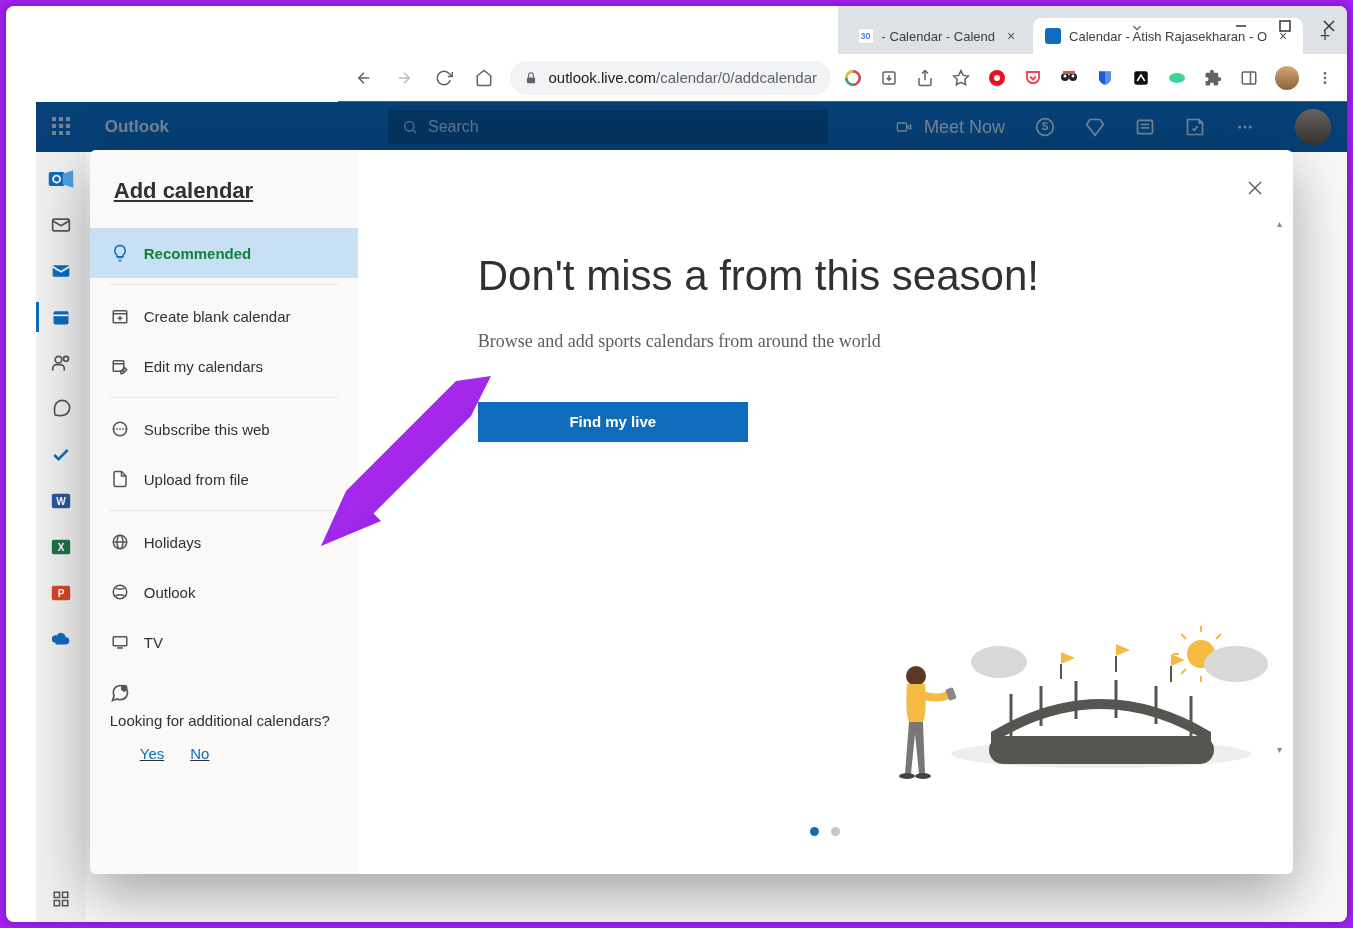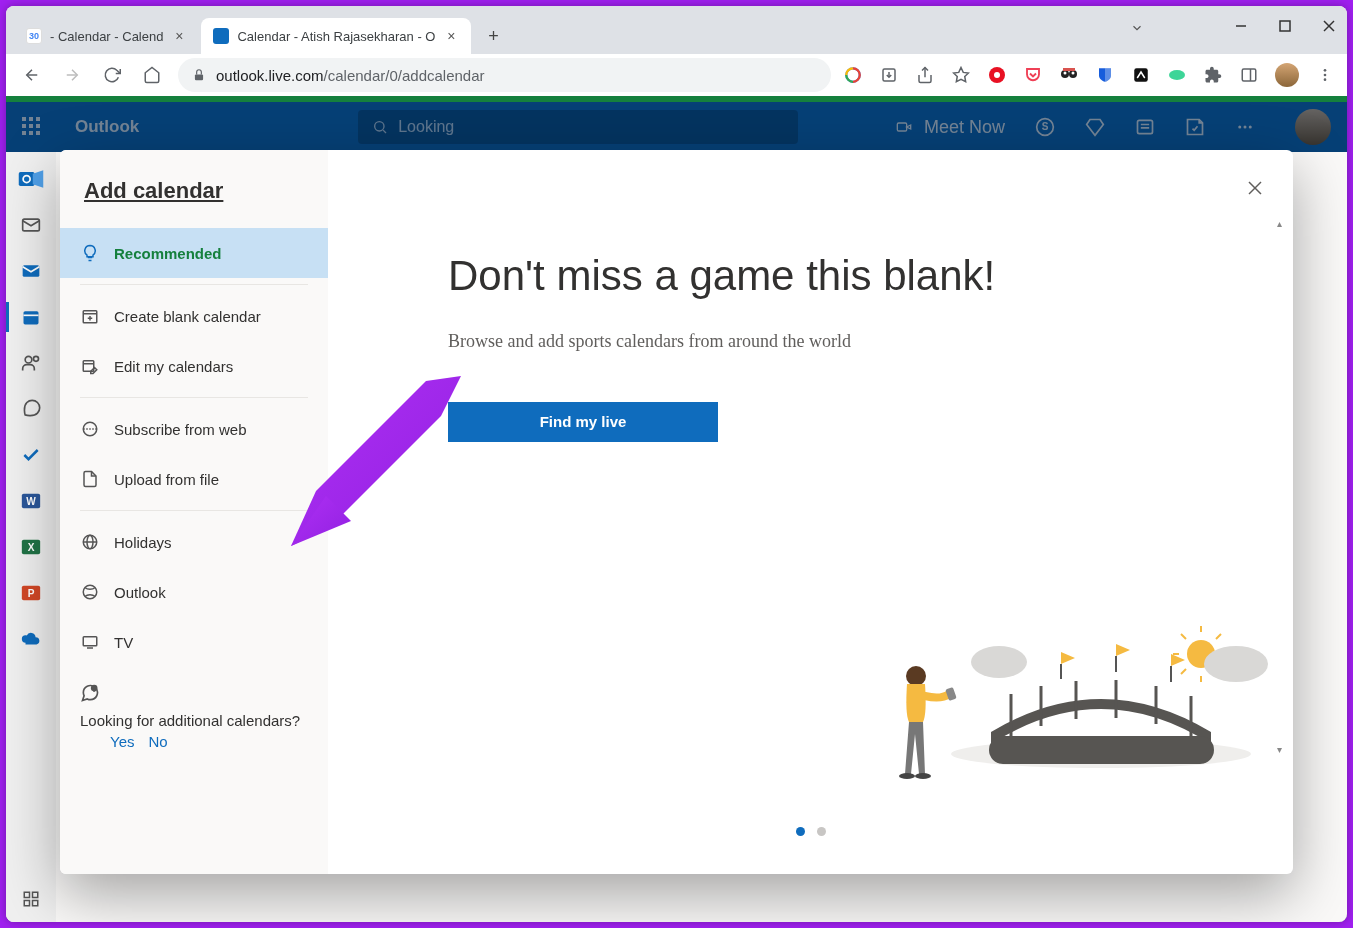--- a/index.html
+++ b/index.html
@@ -1,31 +1,31 @@
 <!DOCTYPE html>
 <html><head>
 <meta charset="utf-8">
 <style>
 * { margin: 0; padding: 0; box-sizing: border-box; font-family: 'Segoe UI', Arial, sans-serif; }
 body { width: 1353px; height: 928px; background: #a020f0; padding: 6px; overflow: hidden; position: relative; }
-.window { width: 100%; height: 100%; background: #fff; border-radius: 8px; overflow: hidden; display: flex; flex-direction: column; box-shadow: 0 0 10px rgba(0,0,0,0.3); }
+.window { width: 100%; height: 100%; background: #fff; border-radius: 8px; overflow: hidden; display: flex; flex-direction: column; box-shadow: 0 0 10px rgba(0,0,0,0.3); align-items: flex-end; }
 
 
 .titlebar { height: 48px; background: #dee1e6; display: flex; align-items: flex-end; padding: 0 8px; position: relative; }
 .tabs-row { display: flex; height: 40px; align-items: flex-end; flex: 1; }
 .tab { height: 36px; display: flex; align-items: center; padding: 0 12px; border-radius: 8px 8px 0 0; font-size: 13px; color: #3c4043; gap: 8px; margin-right: 2px; max-width: 280px; cursor: pointer; }
 .tab.active { background: #fff; }
 .tab-icon { width: 16px; height: 16px; border-radius: 3px; flex-shrink: 0; }
 .tab-close { width: 16px; height: 16px; display: flex; align-items: center; justify-content: center; font-size: 14px; color: #555; cursor: pointer; }
 .tab-new { width: 28px; height: 28px; display: flex; align-items: center; justify-content: center; font-size: 18px; color: #444; margin-left: 6px; margin-bottom: 4px; cursor: pointer; }
 .win-controls { position: absolute; right: 8px; top: 0; display: flex; gap: 24px; height: 40px; align-items: center; }
 .win-btn { width: 20px; height: 20px; display: flex; align-items: center; justify-content: center; cursor: pointer; color: #555; }
 .chevron-down { position: absolute; right: 200px; top: 12px; }
 
-.toolbar { height: 48px; background: #fff; display: flex; align-items: center; padding: 0 12px; gap: 12px; border-bottom: 6px solid #15803d; }
+.toolbar { height: 48px; background: #fff; display: flex; align-items: center; padding: 0 12px; gap: 12px; border-bottom: 1px solid #15803d; }
 .nav-btn { width: 28px; height: 28px; display: flex; align-items: center; justify-content: center; color: #5f6368; cursor: pointer; border-radius: 50%; }
 .nav-btn.disabled { color: #bdbdbd; }
 .url-bar { flex: 1; height: 34px; background: #f1f3f4; border-radius: 17px; display: flex; align-items: center; padding: 0 14px; color: #5f6368; font-size: 15px; gap: 10px; }
 .url-text { flex: 1; }
 .url-host { color: #202124; }
 .ext-row { display: flex; gap: 16px; align-items: center; }
 .ext-icon { width: 20px; height: 20px; border-radius: 3px; display: flex; align-items: center; justify-content: center; cursor: pointer; }
 .avatar-sm { width: 24px; height: 24px; border-radius: 50%; background: linear-gradient(#d4a574, #8b6639); }
 
 
@@ -53,21 +53,21 @@
 .modal { position: absolute; left: 54px; right: 54px; top: 48px; bottom: 48px; background: #fff; border-radius: 6px; box-shadow: 0 20px 60px rgba(0,0,0,0.35); display: flex; z-index: 100; overflow: hidden; }
 .modal-sidebar { width: 268px; background: #faf9f8; display: flex; flex-direction: column; padding-top: 20px; }
 .modal-title { font-size: 22px; font-weight: 600; color: #323130; padding: 8px 24px 24px; text-decoration: underline; }
 .side-sep { height: 1px; background: #e8e6e3; margin: 6px 20px; }
 .side-item { height: 50px; display: flex; align-items: center; padding: 0 20px; gap: 14px; font-size: 15px; color: #323130; cursor: pointer; }
 .side-item.active { background: #c7e0f4; color: #15803d; font-weight: 600; }
 .side-item.active .side-icon svg { stroke: #0f6cbd; }
 .side-icon { width: 20px; height: 20px; display: flex; align-items: center; justify-content: center; }
 .feedback-box { padding: 16px 20px; font-size: 15px; color: #323130; }
 .fb-icon { margin-bottom: 6px; }
-.fb-links { margin-top: 4px; display: flex; gap: 14px; padding-left: 30px; }
+.fb-links { margin-top: 16px; display: flex; gap: 26px; padding-left: 30px; text-decoration: underline; }
 .fb-links span { color: #0f6cbd; cursor: pointer; font-size: 15px; }
 
 .modal-content { flex: 1; position: relative; padding: 100px 60px 40px 120px; }
 .modal-close { position: absolute; right: 22px; top: 22px; width: 32px; height: 32px; display: flex; align-items: center; justify-content: center; color: #605e5c; cursor: pointer; font-size: 18px; }
 .content-title { font-size: 42px; font-weight: 400; color: #323130; line-height: 1.25; max-width: 600px; }
 .content-subtitle { margin-top: 28px; font-size: 18px; color: #605e5c; font-family: Liberation Serif, serif; }
 .primary-btn { margin-top: 50px; height: 40px; width: 270px; background: #0f6cbd; color: #fff; border: none; font-size: 15px; font-weight: 600; cursor: pointer; }
 
 .illustration { position: absolute; right: 52px; bottom: 90px; width: 380px; height: 160px; }
 .pager { position: absolute; left: 50%; bottom: 38px; transform: translateX(-50%); display: flex; gap: 12px; }
@@ -259,21 +259,21 @@
           <div></div>
           <div></div>
           <div></div>
         </div>
       <div class="outlook-logo">Outlook</div>
       <div class="search-box">
         <svg width="16" height="16" viewBox="0 0 24 24" fill="none" stroke="#d0e0f0" stroke-width="2">
             <circle cx="11" cy="11" r="7"></circle>
             <line x1="21" y1="21" x2="16.65" y2="16.65"></line>
           </svg>
-        <span>Looking</span>
+        <span>Search</span>
       </div>
       <div class="header-spacer"></div>
       <div class="header-right">
         <div class="meet-now">
           <svg width="20" height="16" viewBox="0 0 24 24" fill="none" stroke="#fff" stroke-width="2">
               <rect x="2" y="6" width="14" height="12" rx="2"></rect>
               <polygon points="22 9 16 12 22 15 22 9"></polygon>
             </svg>
           <span>Meet Now</span>
         </div>
@@ -429,21 +429,21 @@
           <span>Edit my calendars</span>
         </div>
         <div class="side-sep"></div>
         <div class="side-item">
           <span class="side-icon">
               <svg width="18" height="18" viewBox="0 0 24 24" fill="none" stroke="#555" stroke-width="2">
                 <circle cx="12" cy="12" r="9"></circle>
                 <line x1="3" y1="12" x2="21" y2="12" stroke-dasharray="2 2"></line>
               </svg>
             </span>
-          <span>Subscribe from web</span>
+          <span>Subscribe this web</span>
         </div>
         <div class="side-item">
           <span class="side-icon">
               <svg width="18" height="18" viewBox="0 0 24 24" fill="none" stroke="#555" stroke-width="2">
                 <path d="M14 2H6a2 2 0 0 0-2 2v16a2 2 0 0 0 2 2h12a2 2 0 0 0 2-2V8z"></path>
                 <polyline points="14 2 14 8 20 8"></polyline>
               </svg>
             </span>
           <span>Upload from file</span>
         </div>
@@ -491,21 +491,21 @@
         </div>
       </div>
 
       <div class="modal-content">
         <div class="modal-close">
             <svg width="16" height="16" viewBox="0 0 16 16">
               <line x1="2" y1="2" x2="14" y2="14" stroke="#605e5c" stroke-width="1.5"></line>
               <line x1="14" y1="2" x2="2" y2="14" stroke="#605e5c" stroke-width="1.5"></line>
             </svg>
           </div>
-        <h1 class="content-title">Don't miss a game this blank!</h1>
+        <h1 class="content-title">Don't miss a from this season!</h1>
         <p class="content-subtitle">Browse and add sports calendars from around the world</p>
         <button class="primary-btn">Find my live</button>
 
         <div class="illustration">
           <svg width="420" height="170" viewBox="0 0 420 170">
 
             <circle cx="340" cy="30" r="14" fill="#f5ba41"></circle>
             <g stroke="#f5ba41" stroke-width="2">
                 <line x1="340" y1="8" x2="340" y2="2"></line>
                 <line x1="340" y1="52" x2="340" y2="58"></line>

